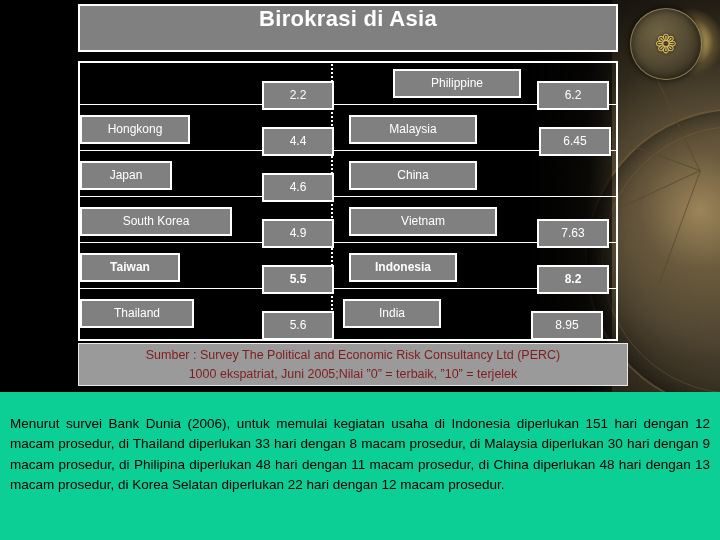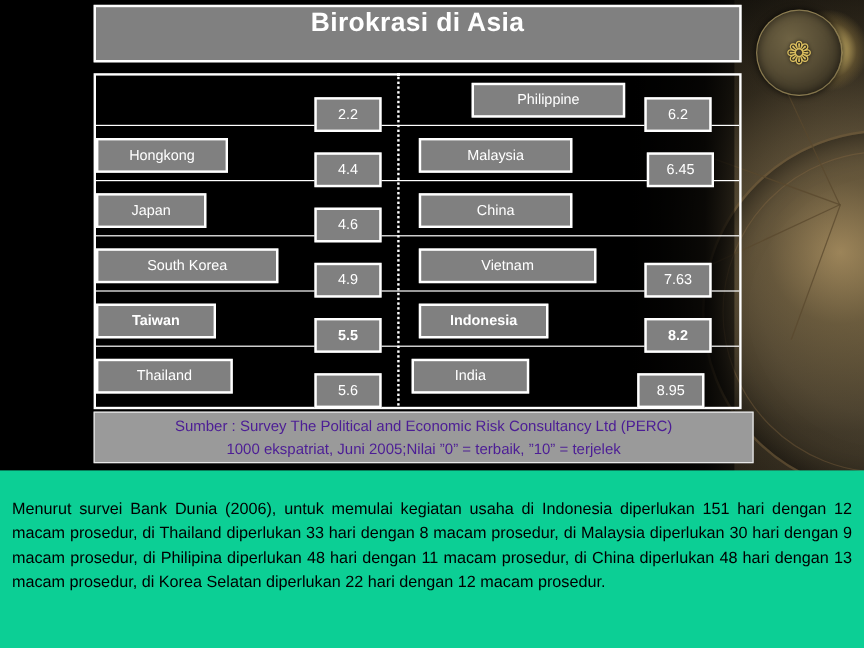--- a/index.html
+++ b/index.html
@@ -135,35 +135,35 @@
     height: 29px;
     display: flex;
     align-items: center;
     justify-content: center;
     text-align: center;
     white-space: nowrap;
   }
   .cell.bold { font-weight: bold; }
 
   .name-cell { position: absolute; }
-  .val-cell  { position: absolute; width: 56px; margin-top: 24px; }
+  .val-cell  { position: absolute; width: 72px; margin-top: 24px; }
 
   
   .source-bar {
     position: absolute;
     left: 78px; top: 343px;
     width: 550px; height: 43px;
     background: #9a9a9a;
     border: 1px solid #e8e8e8;
     box-sizing: border-box;
     display: flex;
     flex-direction: column;
     align-items: center;
     justify-content: center;
-    color: #4c1d95;
+    color: #7f1d1d;
     font-size: 12.5px;
     line-height: 1.45;
   }
 
   
   .note-panel {
     position: absolute;
     left: 0; top: 392px;
     width: 720px; height: 148px;
     background: #0ccf95;

